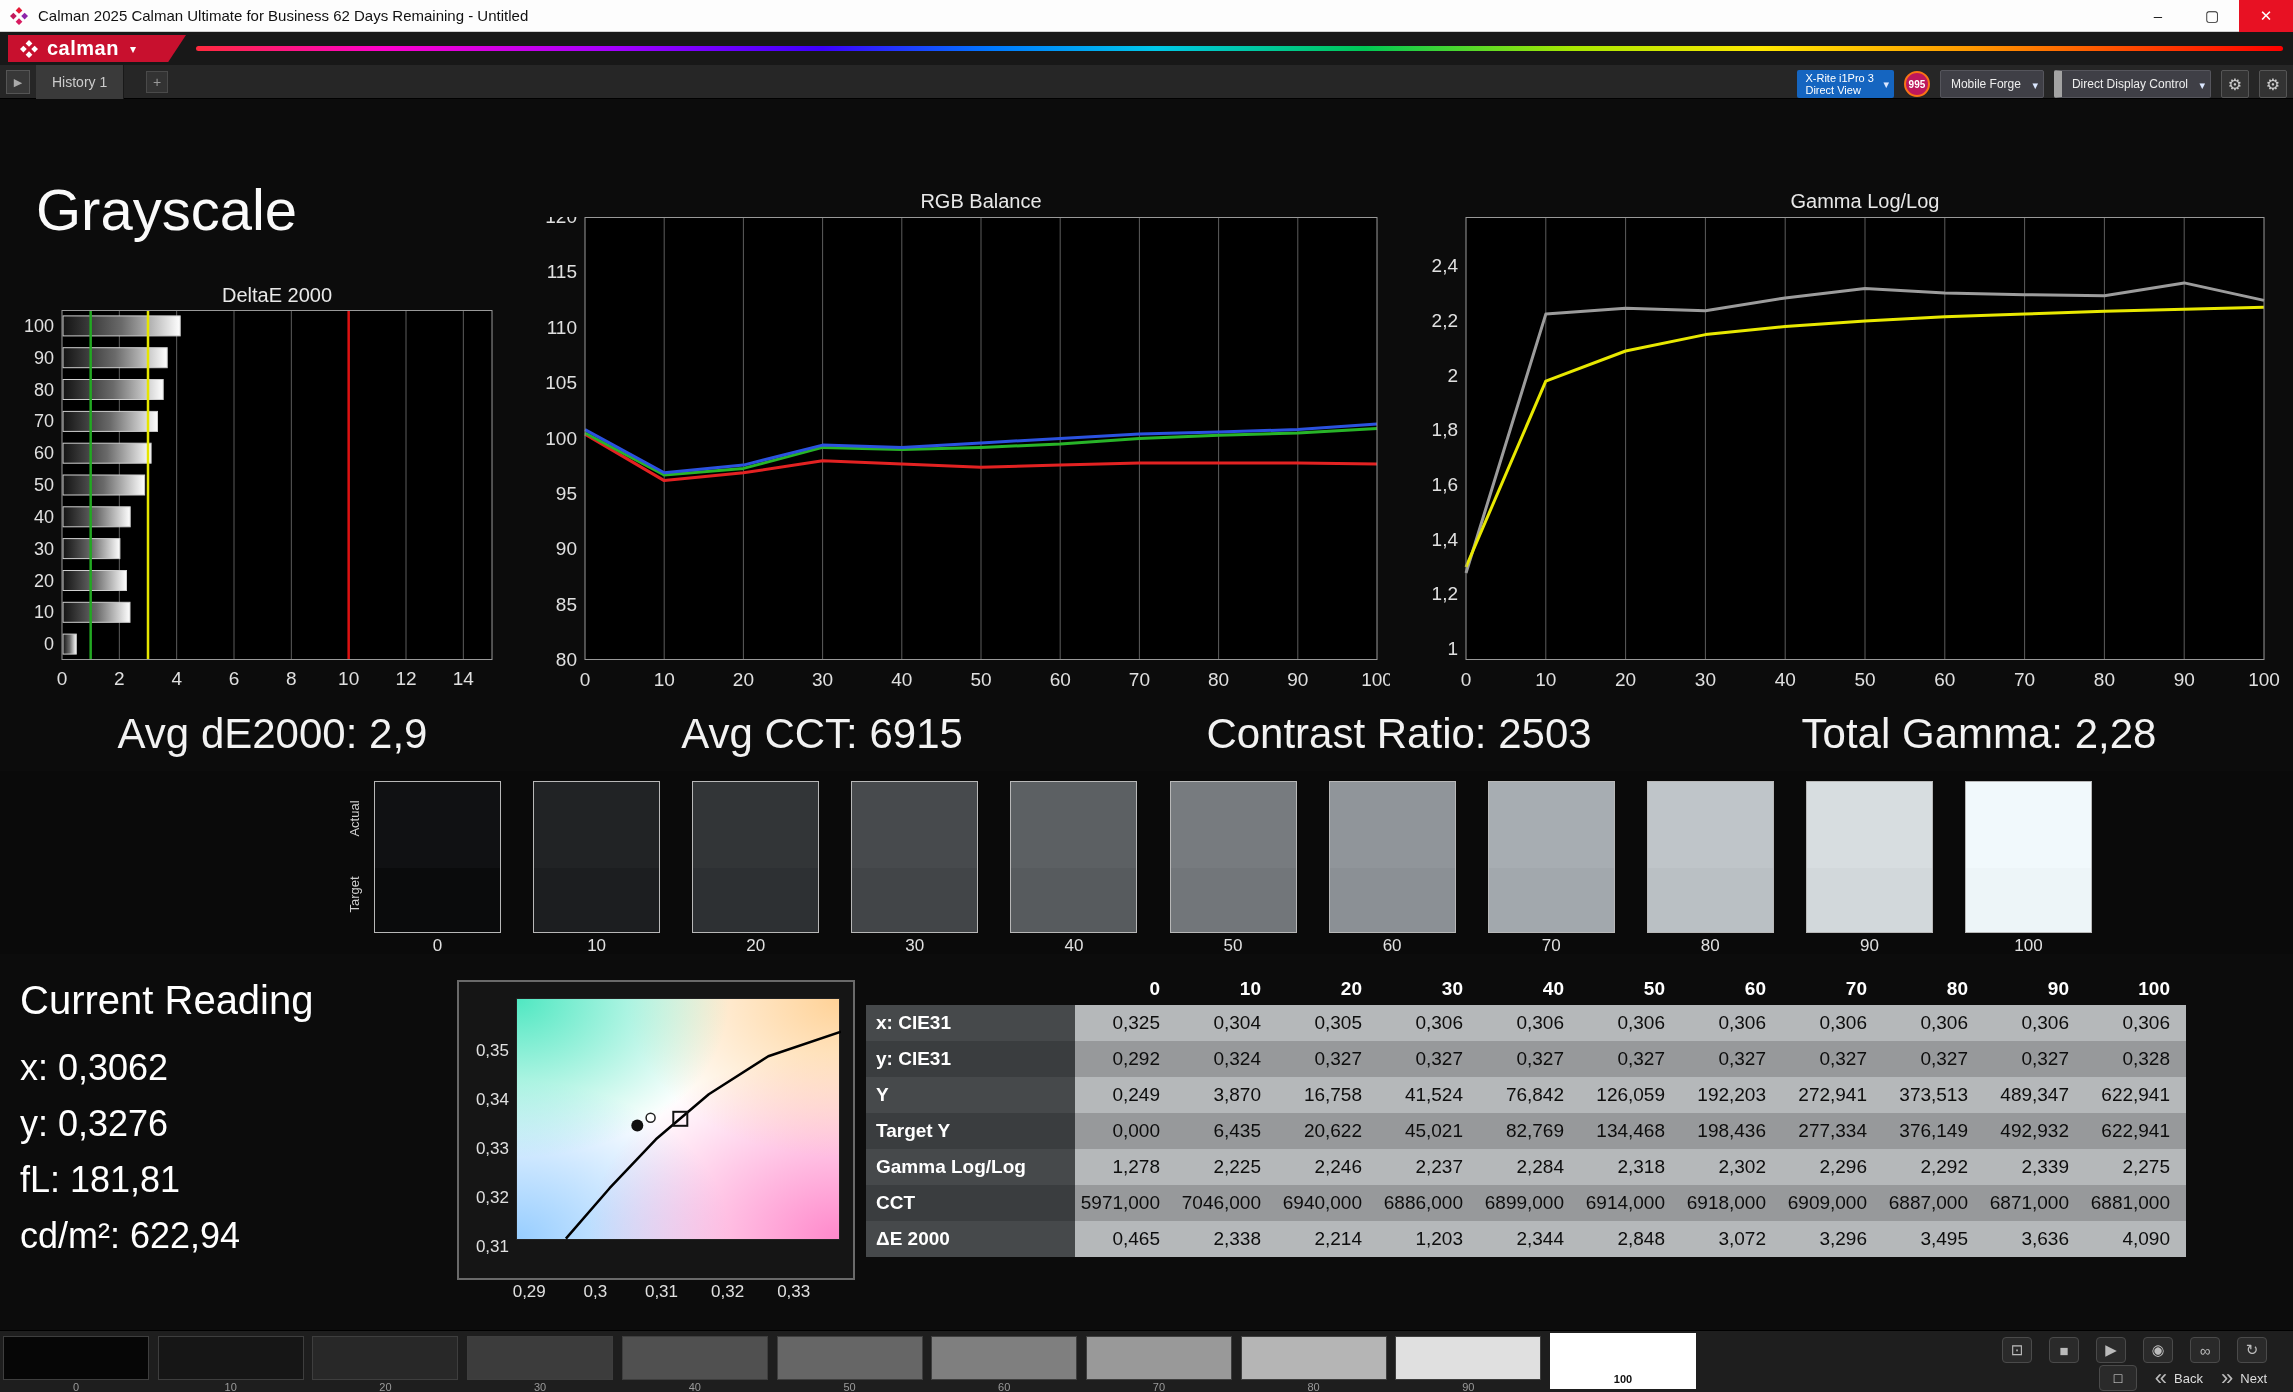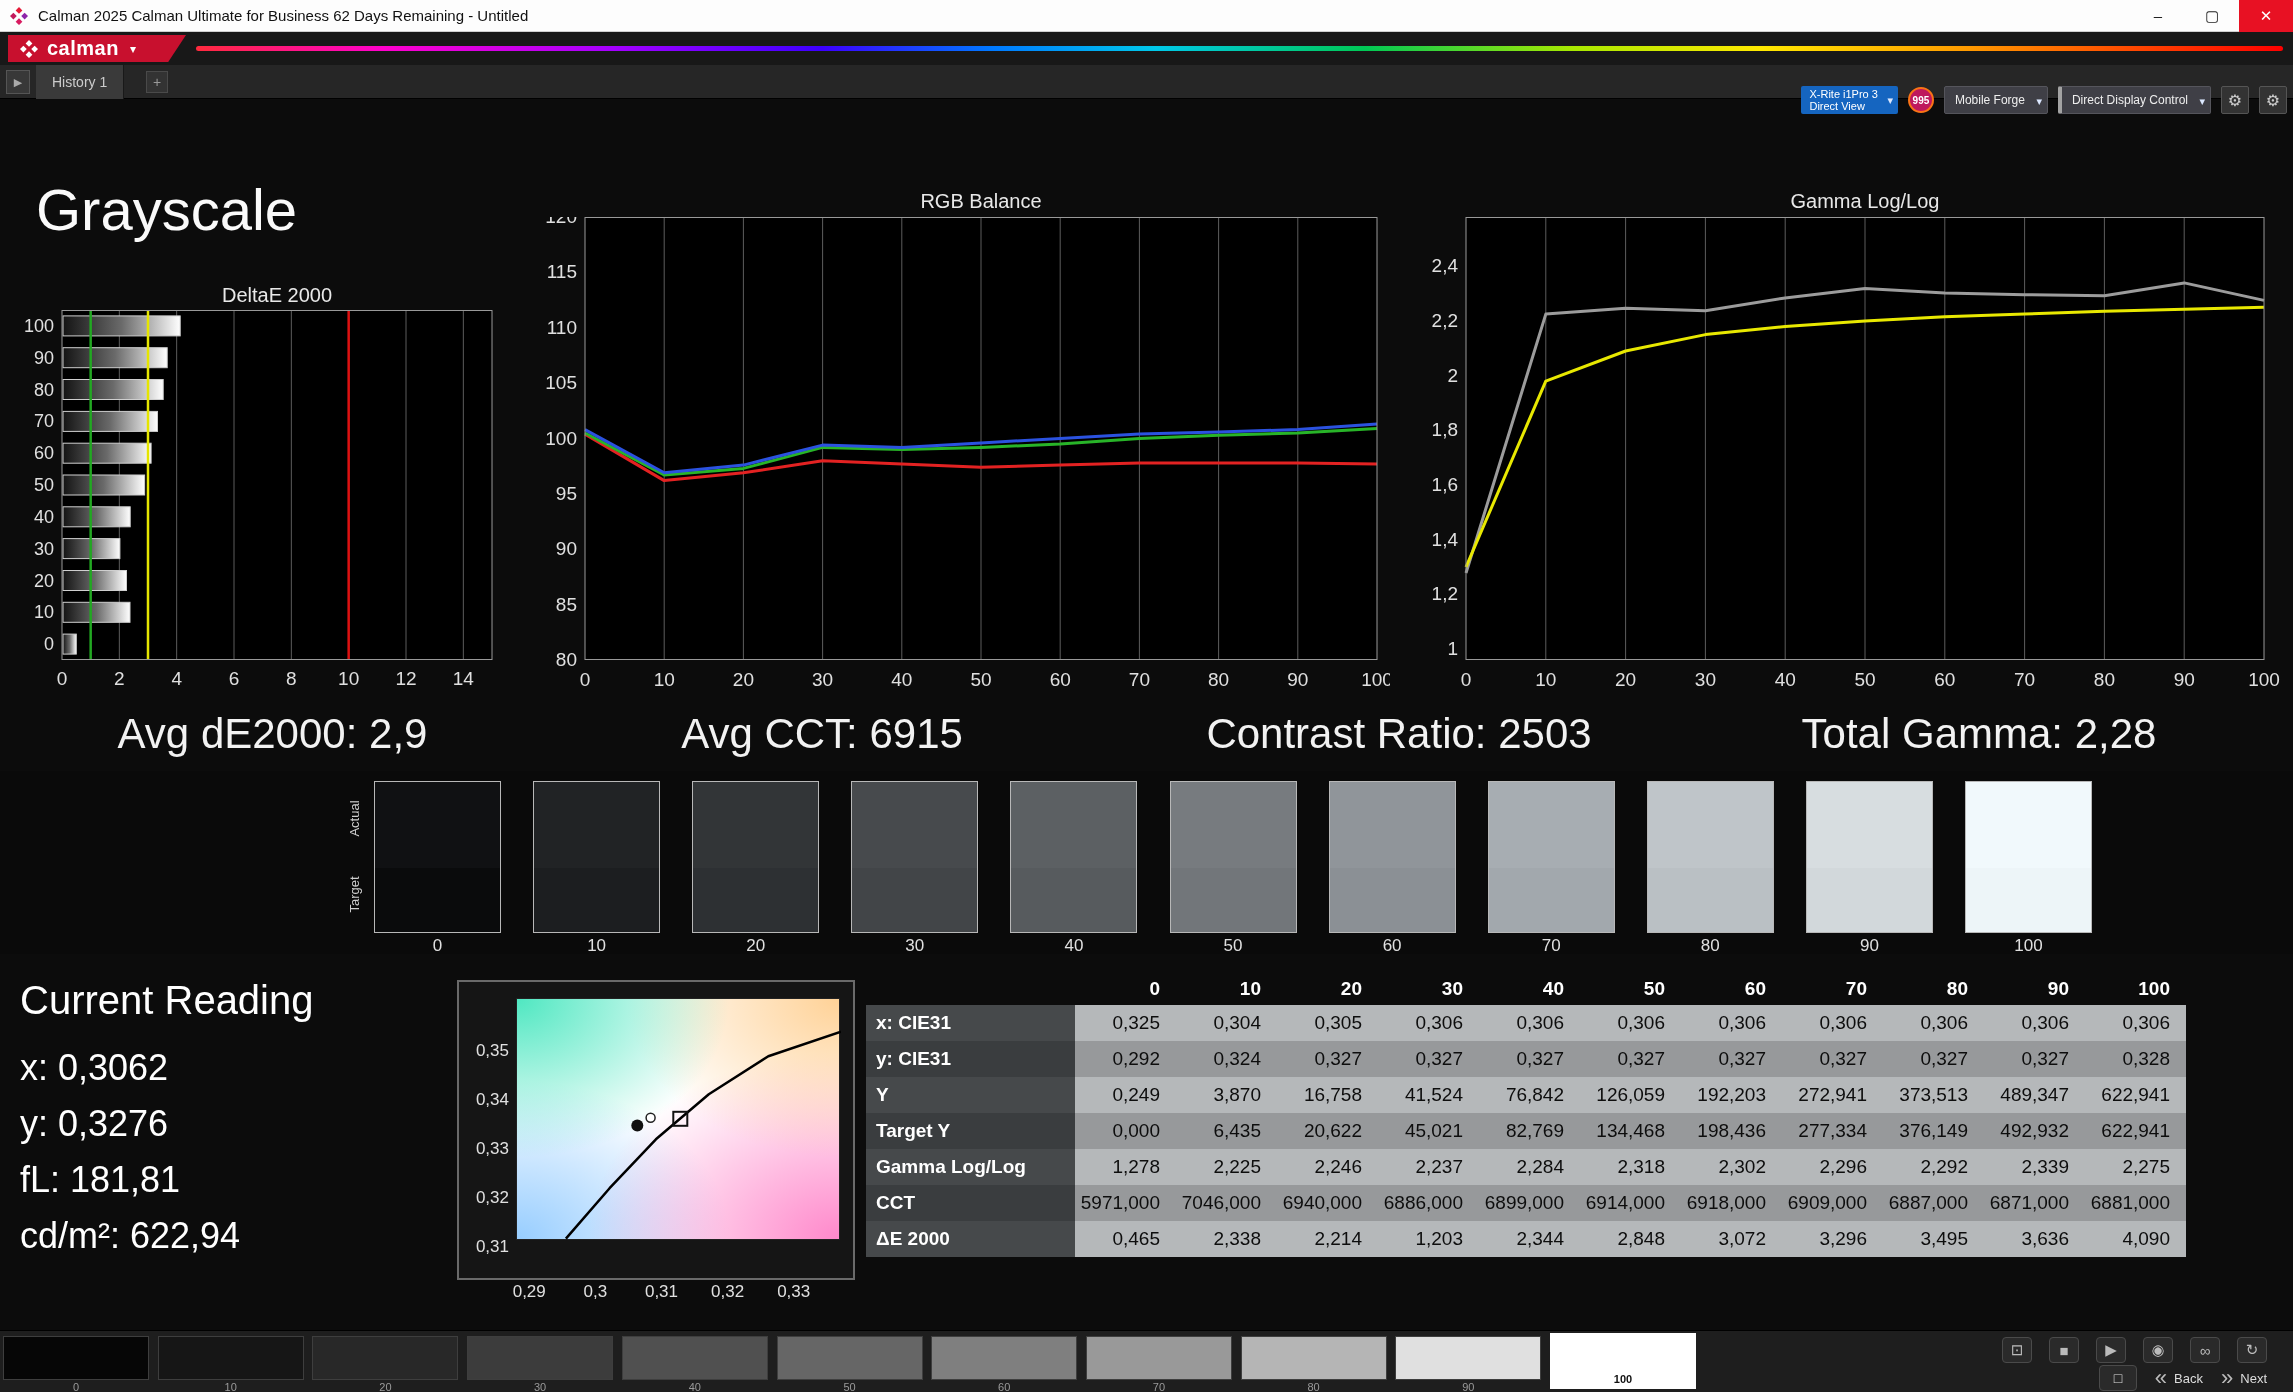--- a/index.html
+++ b/index.html
@@ -36,29 +36,29 @@
 
   
   #tab-bar { left:0; top:65px; width:2293px; height:34px; background:#262626;
     border-bottom:1px solid #000; position:absolute; }
   #history-toggle { position:absolute; left:6px; top:5px; width:24px; height:24px; background:#383838;
     border:1px solid #555; color:#aaa; font-size:11px; }
   #tab-history { position:absolute; left:36px; top:0; height:34px; padding:0 16px; background:#3a3a3a;
     color:#ccc; font-size:14px; display:flex; align-items:center; border-right:1px solid #191919; }
   #add-tab { position:absolute; left:146px; top:6px; width:22px; height:22px; background:#333;
     border:1px solid #4a4a4a; color:#999; font-size:14px; }
-  #meter-cluster { position:absolute; right:6px; top:19px; height:32px; display:flex; gap:10px; align-items:center; }
+  #meter-cluster { position:absolute; right:6px; top:3px; height:32px; display:flex; gap:10px; align-items:center; }
   .meter-box { height:28px; background:#1565c0; color:#fff; display:flex; flex-direction:column;
     justify-content:center; padding:0 20px 0 8px; font-size:11px; line-height:12px; position:relative; border-radius:2px; }
   .drop-arrow { position:absolute; right:5px; top:8px; font-size:11px; color:#dce8ff; }
   #meter-badge { width:26px; height:26px; border-radius:50%; background:#be185d; border:2px solid #f97316;
     color:#fff; font-size:10px; font-weight:bold; }
   .drop-box { height:28px; background:#3f3f46; border:1px solid #55555c; color:#eee; font-size:12px;
     display:flex; align-items:center; padding:0 22px 0 10px; position:relative; border-radius:2px; }
-  #display-control-selector { border-left:4px solid #a3a3a3; }
+  #display-control-selector { border-left:8px solid #a3a3a3; }
   .gear-btn { width:28px; height:28px; background:#333; border:1px solid #555; color:#ccc;
     font-size:16px; border-radius:2px; }
 
   
   #page-title { position:absolute; left:36px; top:176px; font-size:58px; font-weight:400; color:#fafafa; }
 
   .chart-title { position:absolute; text-align:center; font-size:20px; color:#e8e8e8; }
   #deltae-title { left:62px; top:284px; width:430px; }
   #rgb-title   { left:585px; top:190px; width:792px; }
   #gamma-title { left:1466px; top:190px; width:798px; }

